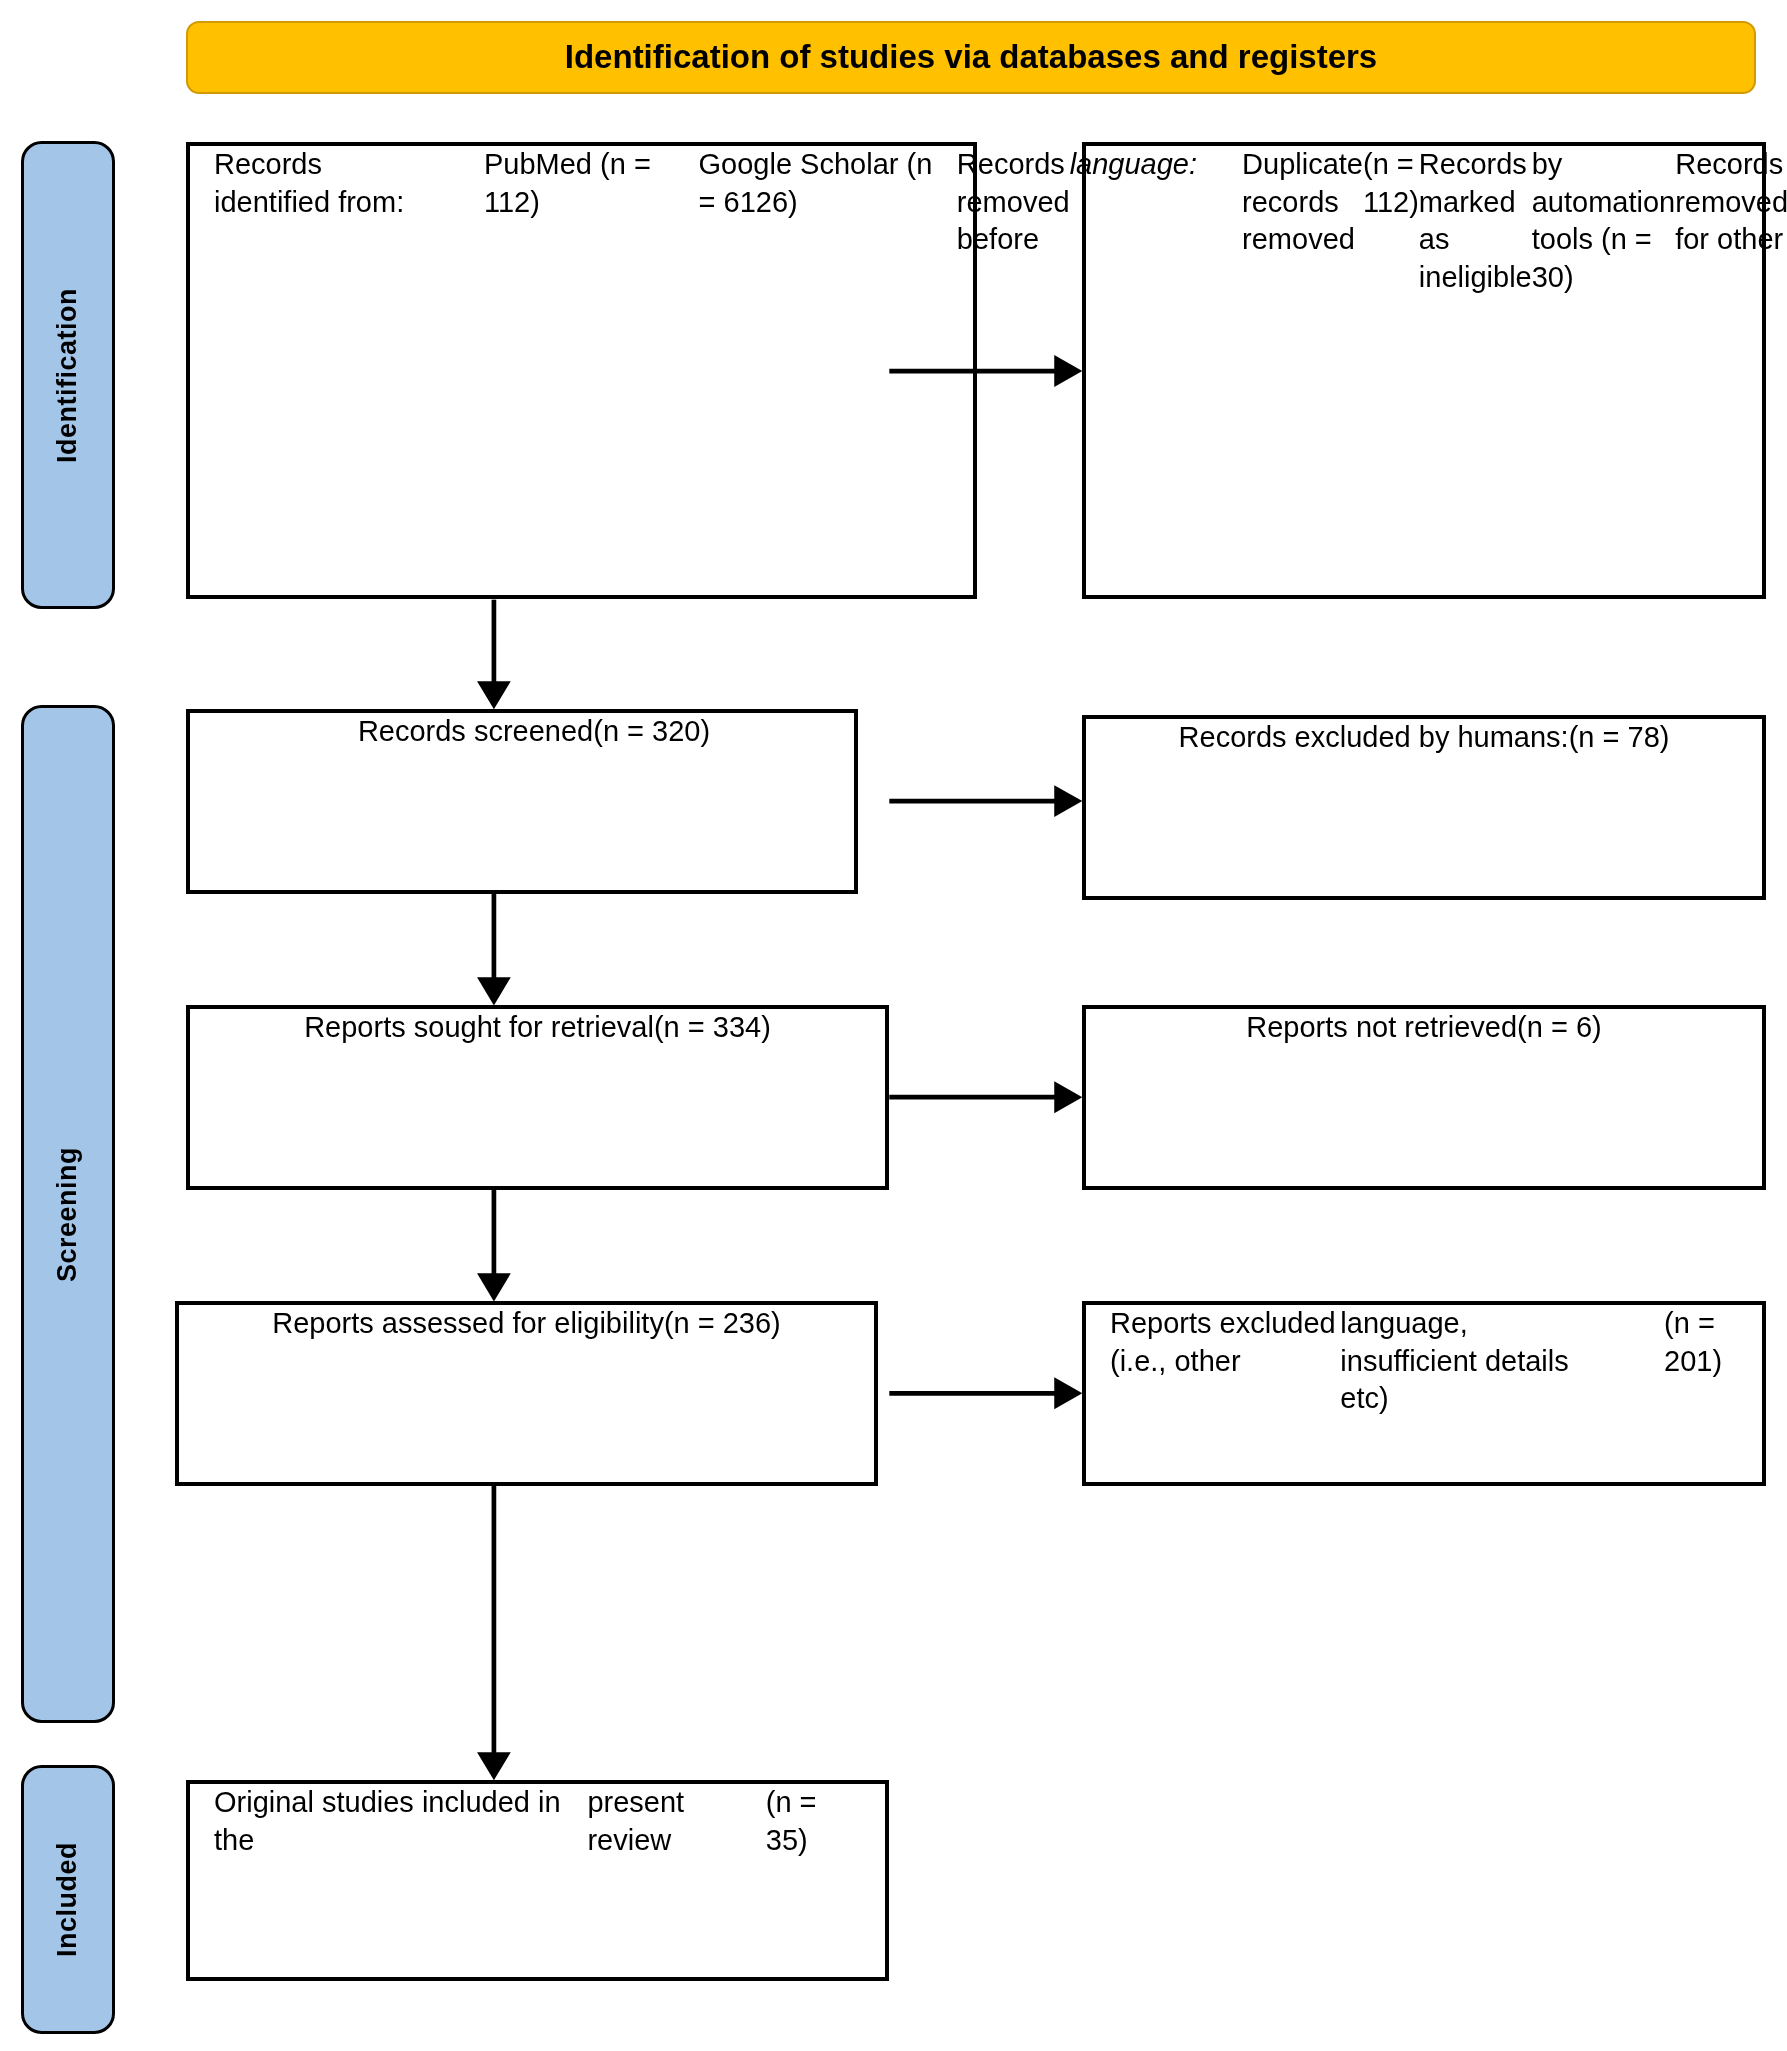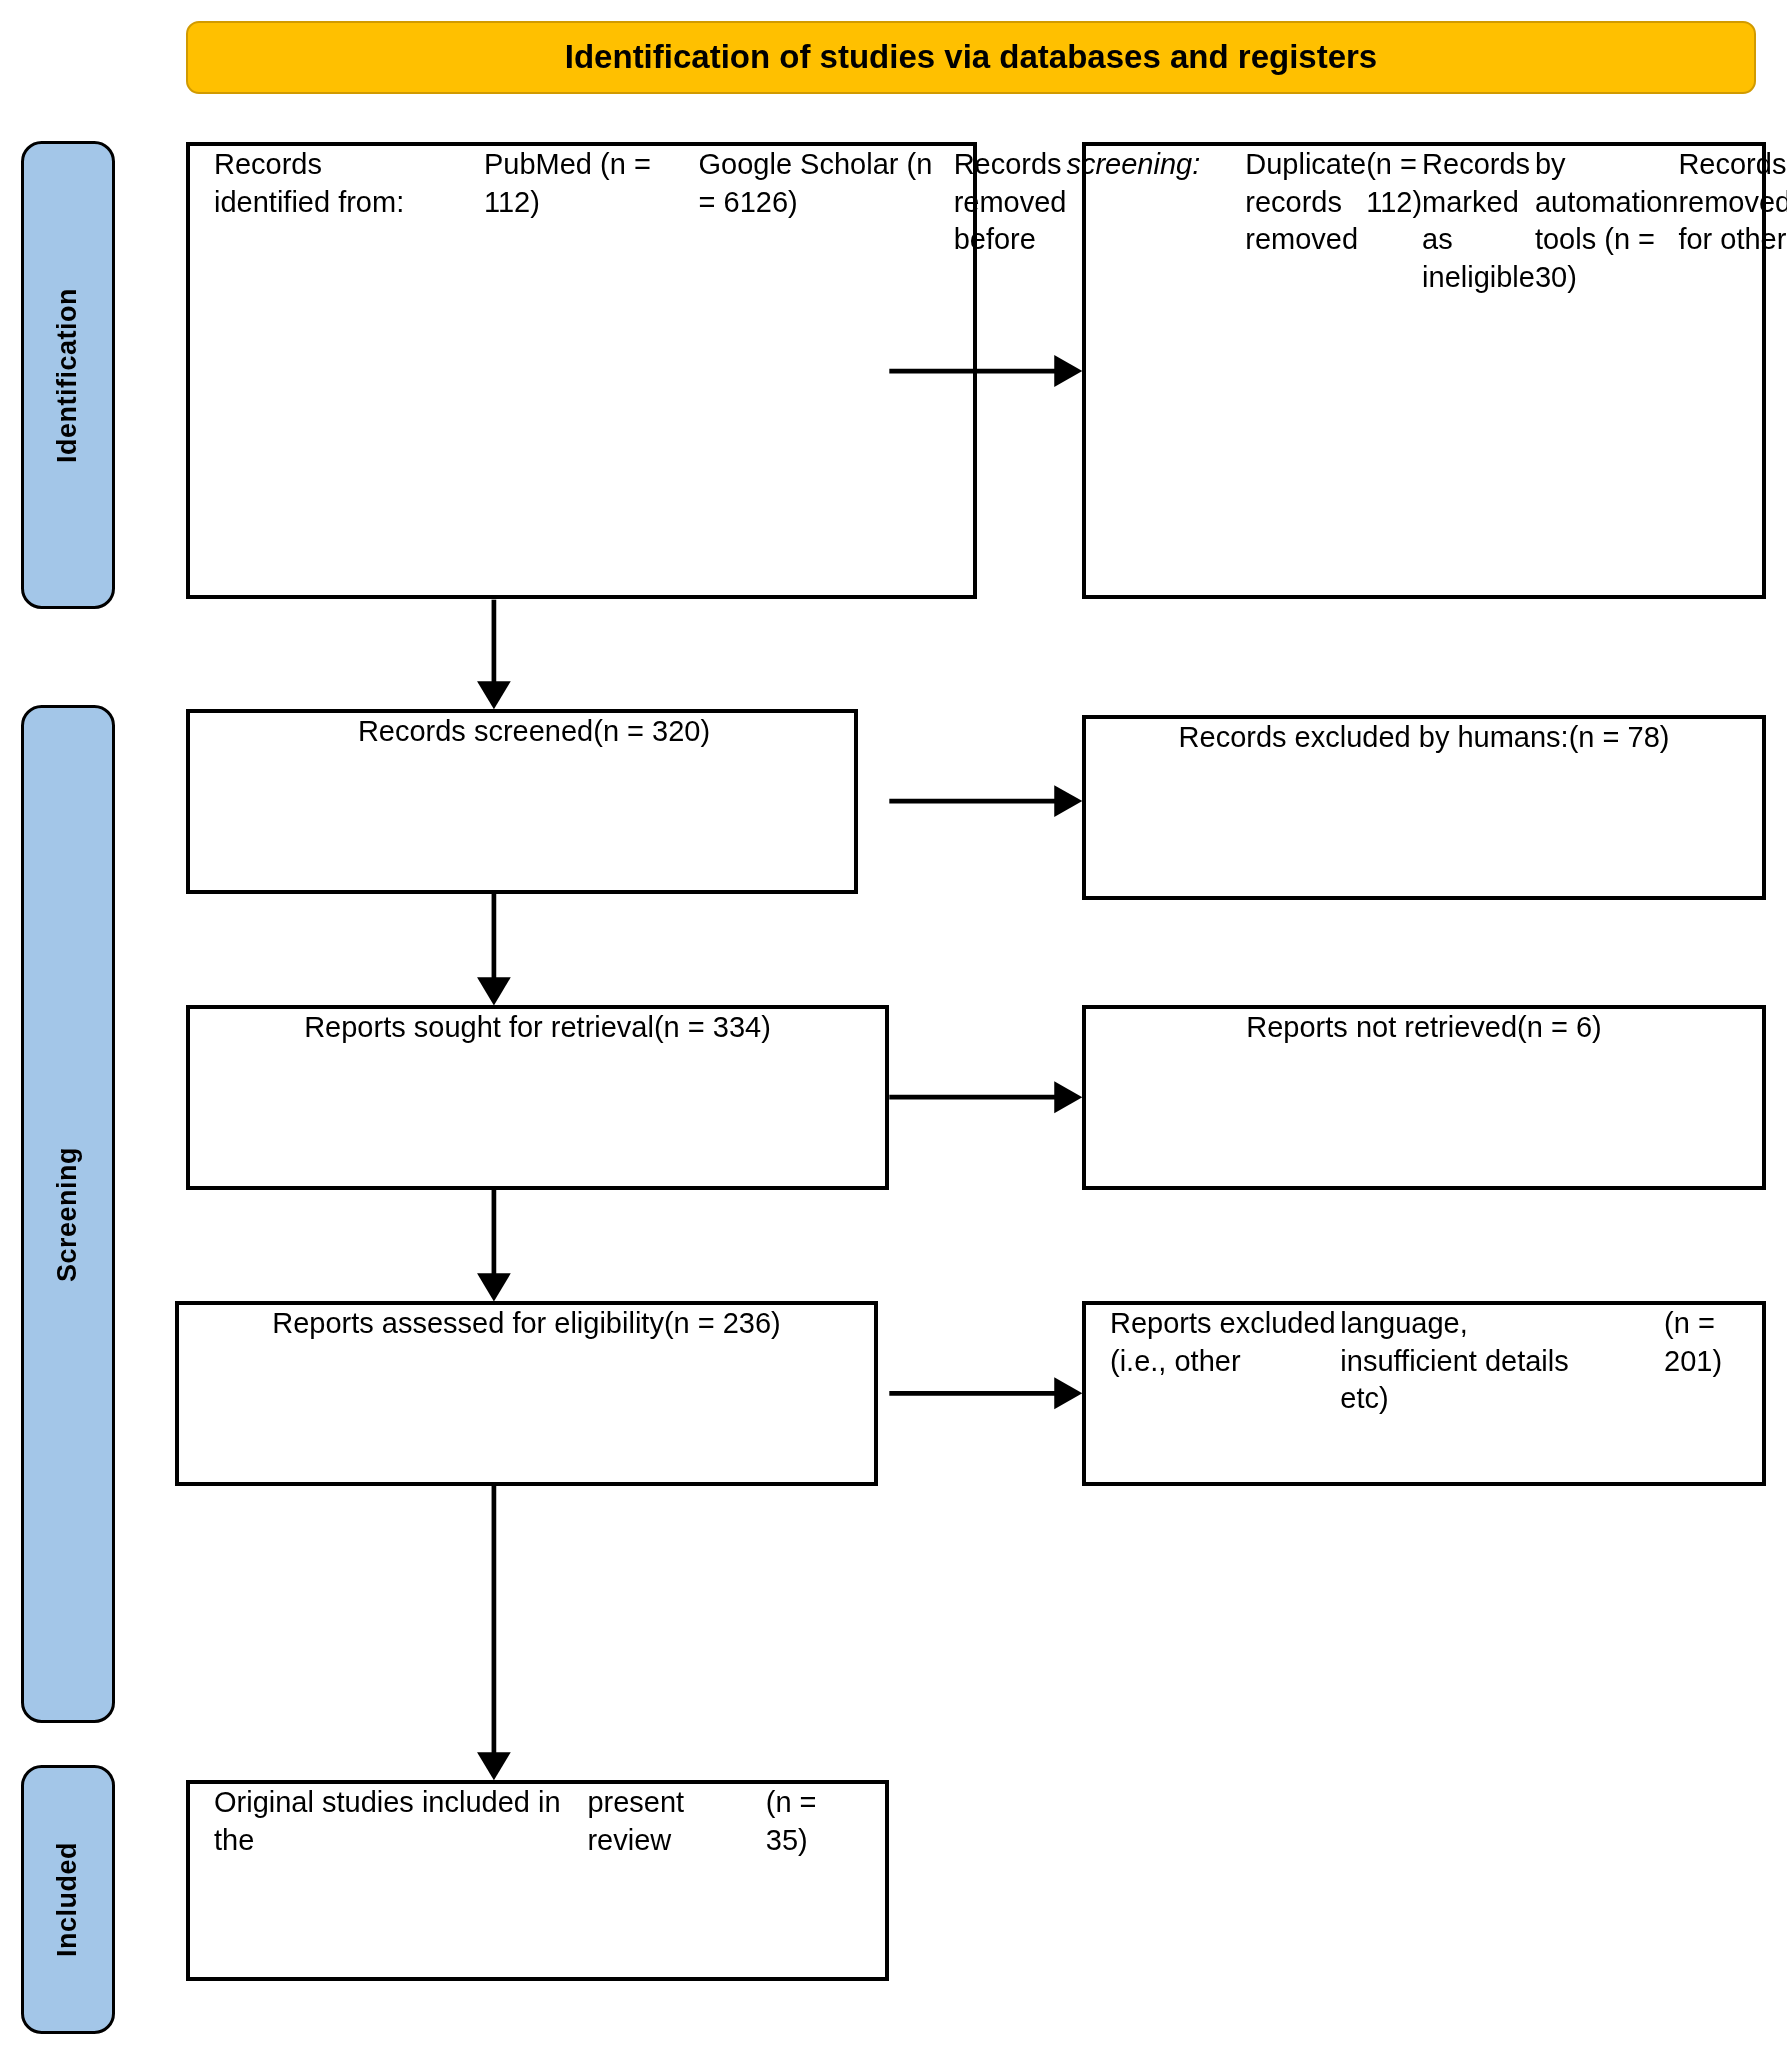--- a/index.html
+++ b/index.html
@@ -135,21 +135,21 @@
   </div>
 
   <div class="flow-box" id="box-identified">
     <div class="line">Records identified from:</div>
     <div class="line indent">PubMed (n = 112)</div>
     <div class="line indent">Google Scholar (n = 6126)</div>
   </div>
 
   <div class="flow-box" id="box-removed">
     <div class="line"><span>Records removed before</span></div>
-    <div class="line"><em>screening:</em></div>
+    <div class="line"><em>language:</em></div>
     <div class="line indent">Duplicate records removed</div>
     <div class="line">(n = 112)</div>
     <div class="line">Records marked as ineligible</div>
     <div class="line">by automation tools (n = 30)</div>
     <div class="line">Records removed for other</div>
     <div class="line">reasons (n = 5776)</div>
   </div>
 
   <div class="flow-box" id="box-screened">
     <div class="line">Records screened</div>

